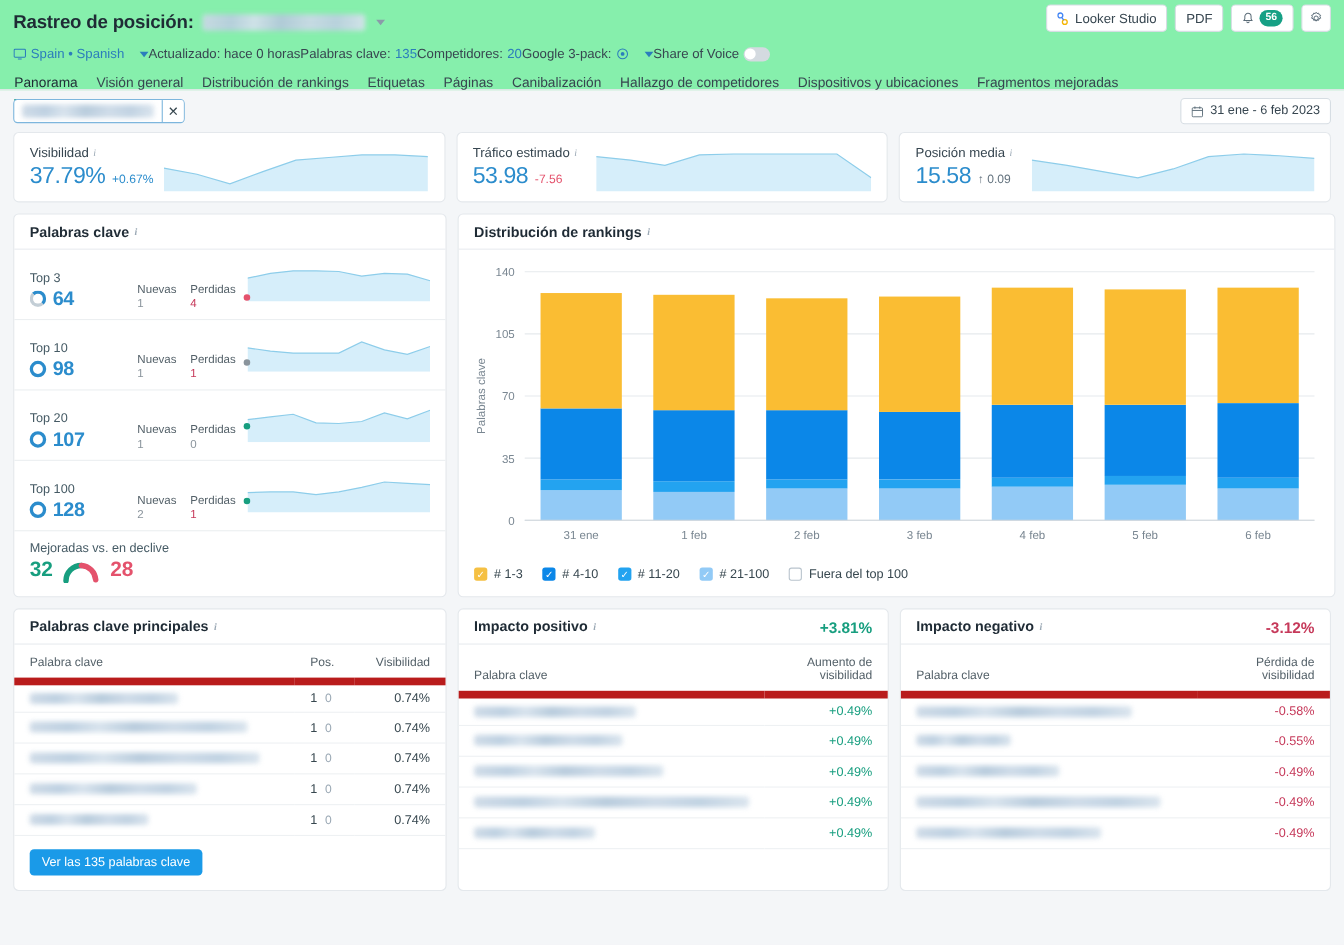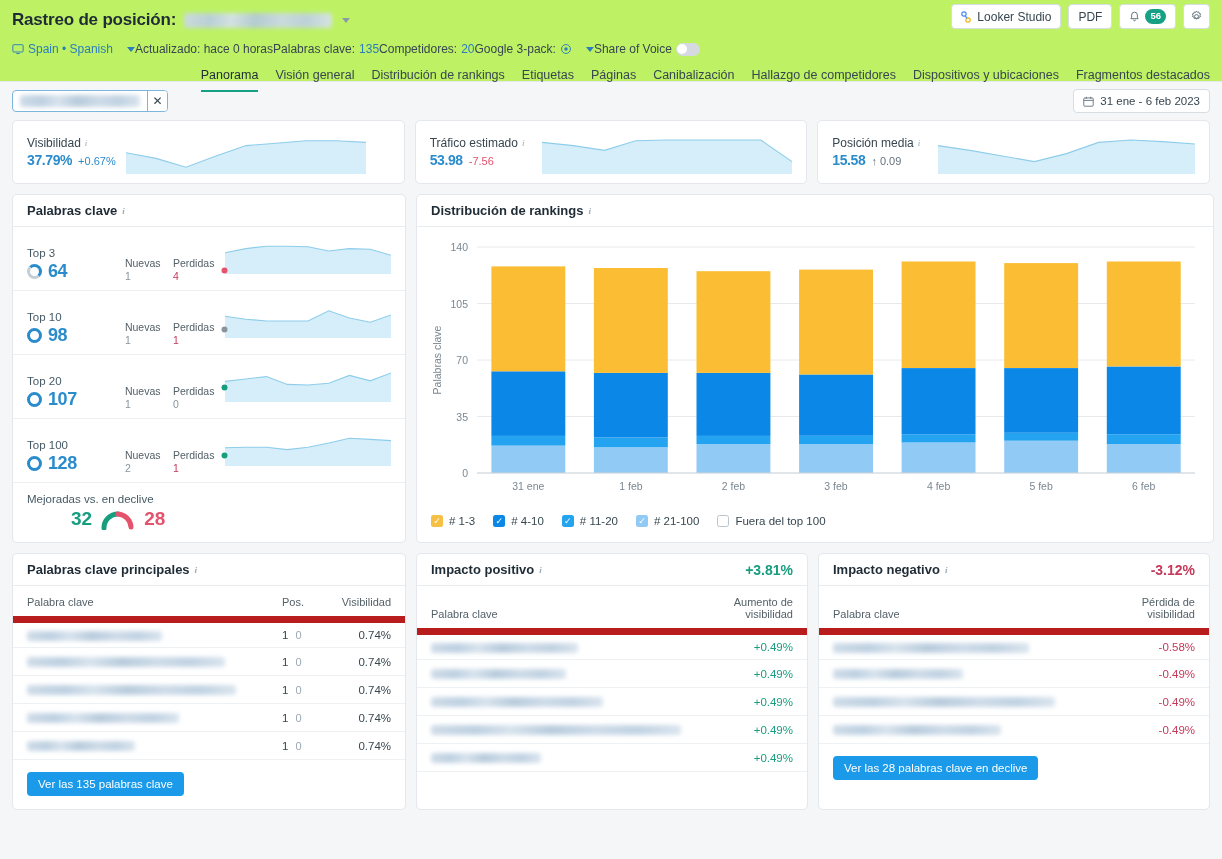--- a/index.html
+++ b/index.html
@@ -6,21 +6,21 @@
   html, body {
     width: 1222px; height: 859px;
     background: #f4f6f8;
     font-family: "Liberation Sans", sans-serif;
     color: #222;
     overflow: hidden;
   }
   .page { width: 1222px; height: 859px; position: relative; }
 
   
-  .topbar { background: #bef264; padding: 6px 12px 0 12px; height: 82px; position: relative; border-bottom: 1px solid #e4e8ec; }
+  .topbar { background: #86efac; padding: 6px 12px 0 12px; height: 82px; position: relative; border-bottom: 1px solid #e4e8ec; }
   .title-row { display: flex; align-items: center; height: 28px; }
   .page-title { font-size: 17px; font-weight: 700; color: #1f2b35; letter-spacing: -0.2px; }
   .redact { display: inline-block; border-radius: 3px;
     background: linear-gradient(95deg,#ccd9e6 0%, #b9cddf 18%, #d5e1ec 32%, #b3c8da 48%, #cbd9e7 66%, #bccfe0 82%, #d8e3ed 100%);
     filter: blur(2.2px); opacity: .92; vertical-align: middle; }
   .title-redact { width: 148px; height: 15px; margin-left: 8px; }
   .caret { display:inline-block; width:0; height:0; border-left:4px solid transparent; border-right:4px solid transparent; border-top:5px solid #8a9aa9; margin-left:10px; }
   .caret.blue { border-top-color:#2b7dbc; }
 
   .header-actions { position: absolute; right: 12px; top: 4px; display: flex; gap: 7px; align-items: center; }
@@ -29,42 +29,42 @@
   .badge-count { background: #16a085; color: #fff; font-size: 9.5px; font-weight: 700;
     border-radius: 9px; padding: 1px 5px 2px; line-height: 1.2; min-width: 18px; text-align: center; }
 
   .meta-row { display: flex; align-items: center; font-size: 12px; color: #374650; height: 24px; margin-top: 3px; }
   .meta-item { display: flex; align-items: center; gap: 4px; white-space: nowrap; }
   .meta-link { color: #2b7dbc; }
   .meta-val { color: #2b7dbc; }
   .toggle { width: 24px; height: 13px; border-radius: 7px; background: #d4dae0; position: relative; cursor: pointer; }
   .toggle::after { content:''; position:absolute; left:1.5px; top:1.5px; width:10px; height:10px; border-radius:50%; background:#fff; }
 
-  .tabs { display: flex; gap: 17px; font-size: 12.5px; color: #374650; margin-top: 4px; padding-left: 1px; justify-content: flex-end; }
+  .tabs { display: flex; gap: 17px; font-size: 12.5px; color: #374650; margin-top: 4px; padding-left: 1px; }
   .tab { padding: 3px 0 8px; cursor: pointer; white-space: nowrap; }
   .tab.active { color: #1f2b35; border-bottom: 2px solid #16a085; font-weight: 400; }
 
   
   .filterbar { height: 38px; display: flex; align-items: center; padding: 0 12px; position: relative; }
   .filter-chip { display: flex; align-items: center; border: 1px solid #7db6dd; border-radius: 4px; height: 22px; overflow: hidden; background:#fff; }
   .filter-chip .redact { width: 120px; height: 12px; margin: 0 7px; }
   .chip-x { border-left: 1px solid #7db6dd; width: 20px; height: 100%; display: flex; align-items: center; justify-content: center;
     font-size: 12px; color: #37474f; cursor: pointer; background: #fff; }
   .daterange { position: absolute; right: 12px; top: 7px; border: 1px solid #d6dde3; background: #fff; border-radius: 4px;
     height: 24px; display: flex; align-items: center; gap: 6px; padding: 0 9px; font-size: 11.5px; color: #374650; cursor: pointer; }
 
   
   .card { background: #fff; border: 1px solid #e4e8ec; border-radius: 5px; }
   .row { display: flex; gap: 10px; padding: 0 12px 10px; }
 
   .kpi { flex: 1; height: 64px; display: flex; align-items: center; padding: 0 14px; gap: 10px; }
   .kpi-left { min-width: 0; }
   .kpi-label { font-size: 12px; color: #374650; display: flex; align-items: center; gap: 4px; }
   .kpi-valrow { display: flex; align-items: baseline; gap: 6px; margin-top: 2px; }
-  .kpi-value { font-size: 14px; font-weight: 700; color: #2b8ccc; letter-spacing: -0.4px; }
+  .kpi-value { font-size: 21px; font-weight: 400; color: #2b8ccc; letter-spacing: -0.4px; }
   .kpi-delta { font-size: 11px; }
   .kpi-delta.pos { color: #2b8ccc; }
   .kpi-delta.neg { color: #e4526c; }
   .kpi-delta.up { color: #63727e; }
   .kpi-spark { flex: 1; height: 44px; }
   .info-i { display: inline-block; width: 10px; height: 10px; font-size: 9px; color: #9aa8b4;
     font-style: italic; font-family: "Liberation Serif", serif; line-height: 10px; }
 
   
   .panel-head { height: 32px; display: flex; align-items: center; justify-content: space-between;
@@ -85,21 +85,21 @@
   .kw-stat { width: 46px; }
   .kw-stat-l { font-size: 10.5px; color: #546169; }
   .kw-stat-v { font-size: 10.5px; margin-top: 1px; }
   .kw-stat-v.green { color: #8a949c; }
   .kw-stat-v.red { color: #c6395a; }
   .kw-stat-v.zero { color: #8a949c; }
   .kw-spark { flex: 1; height: 42px; margin-left: 4px; }
 
   .mejoradas { padding: 10px 14px 12px; }
   .mej-label { font-size: 11.5px; color: #455a64; }
-  .mej-row { display: flex; align-items: center; gap: 8px; margin-top: 3px; margin-left: 44px; }
+  .mej-row { display: flex; align-items: center; gap: 8px; margin-top: 3px; }
   .mej-num { font-size: 19px; font-weight: 700; }
   .mej-num.g { color: #179e7f; }
   .mej-num.r { color: #e4526c; }
 
   
   .chart-panel { flex: 1; }
   .chart-area { padding: 8px 10px 4px 8px; }
   .legend { display: flex; gap: 18px; padding: 4px 0 10px 14px; font-size: 11.5px; color: #37474f; }
   .legend-item { display: flex; align-items: center; gap: 6px; cursor: pointer; }
   .cbox { width: 12px; height: 12px; border-radius: 2.5px; display: flex; align-items: center;
@@ -198,21 +198,21 @@
 
     <div class="tabs">
       <div class="tab active">Panorama</div>
       <div class="tab">Visión general</div>
       <div class="tab">Distribución de rankings</div>
       <div class="tab">Etiquetas</div>
       <div class="tab">Páginas</div>
       <div class="tab">Canibalización</div>
       <div class="tab">Hallazgo de competidores</div>
       <div class="tab">Dispositivos y ubicaciones</div>
-      <div class="tab">Fragmentos destacados</div>
+      <div class="tab">Fragmentos mejoradas</div>
     </div>
   </div>
 
   <div class="filterbar">
     <div class="filter-chip">
       <span class="redact"></span>
       <span class="chip-x">✕</span>
     </div>
     <div class="daterange">
       <svg width="11" height="11" viewBox="0 0 14 14">
@@ -606,31 +606,32 @@
           <th>Palabra clave</th>
           <th class="r" style="width:120px">Pérdida de visibilidad</th>
         </tr>
           </thead>
         <tbody id="neg-body">
             <tr>
               <td><span class="redact kwbar" style="width:196px"></span></td>
     <td class="r neg">-0.58%</td>
             </tr>
             <tr>
+              <td><span class="redact kwbar" style="width:86px"></span></td>
+    <td class="r neg">-0.55%</td>
+            </tr>
+            <tr>
               <td><span class="redact kwbar" style="width:130px"></span></td>
     <td class="r neg">-0.49%</td>
             </tr>
             <tr>
               <td><span class="redact kwbar" style="width:222px"></span></td>
     <td class="r neg">-0.49%</td>
             </tr>
             <tr>
               <td><span class="redact kwbar" style="width:168px"></span></td>
     <td class="r neg">-0.49%</td>
             </tr>
           </tbody>
       </table>
-      <div class="tbl-foot">
-        <button class="btn-primary">Ver las 28 palabras clave en declive</button>
-      </div>
     </div>
   </div>
 </div>
 
 </body></html>

